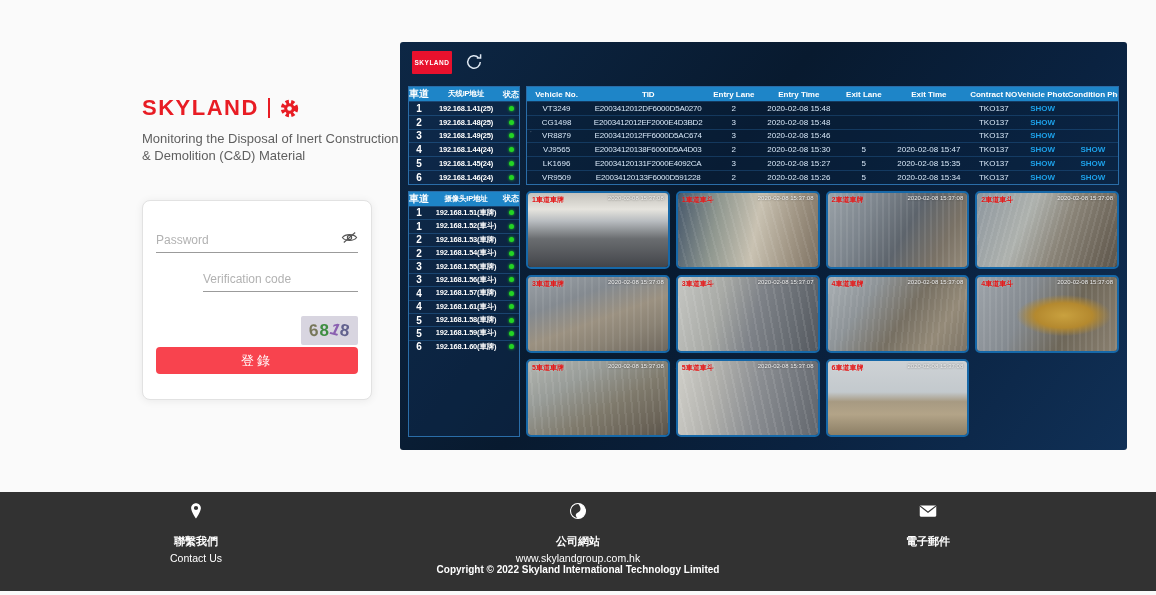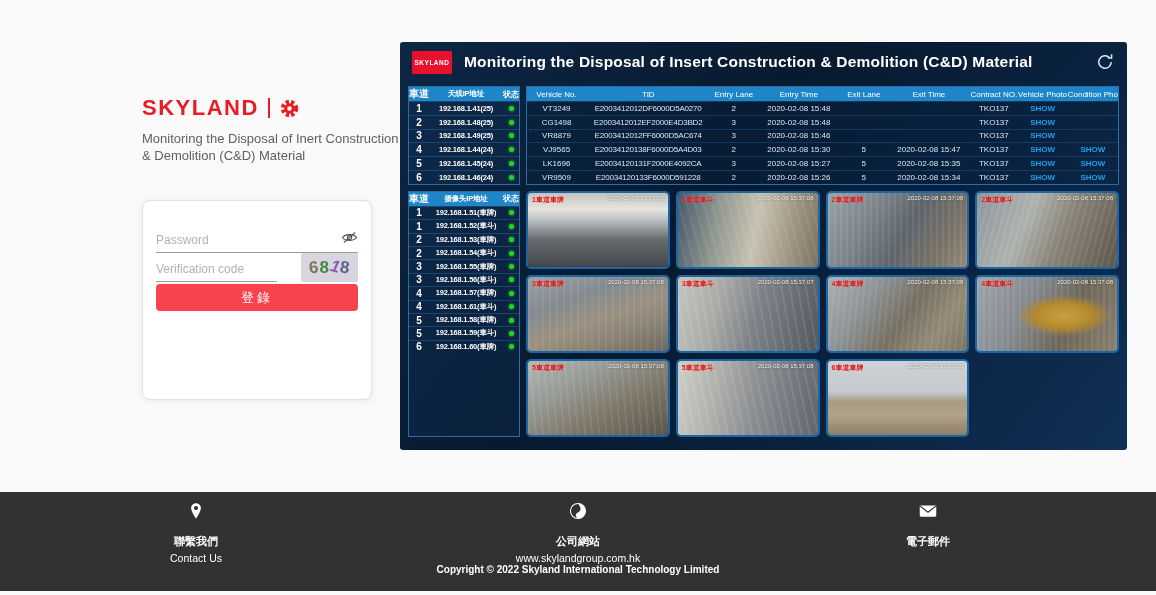--- a/index.html
+++ b/index.html
@@ -19,21 +19,21 @@
   .login-card { position:absolute; left:142px; top:200px; width:230px; height:200px;
     background:#fff; border:1px solid #e2e2e2; border-radius:8px;
     box-shadow:0 1px 8px rgba(0,0,0,.07); padding:14px 13px 0 13px; }
   .field { position:relative; margin-top:15px; }
   .field:first-child { margin-top:14px; }
   .field input { width:100%; border:none; border-bottom:1px solid #9b9b9b; background:transparent;
     font-size:12px; color:#333; padding:4px 0 5px 0; outline:none;
     font-family:"Liberation Sans", sans-serif; }
   .field input::placeholder { color:#b2b2b2; }
   .eye { position:absolute; right:0; top:1px; width:17px; height:15px; cursor:pointer; }
-  .verify-row { display:flex; align-items:flex-end; gap:24px; margin-top:0; }
+  .verify-row { display:flex; align-items:flex-end; gap:24px; margin-top:15px;flex-direction:column; }
   .verify-row .vr-input { flex:1; }
   .captcha { width:57px; height:29px; background:#d8d5e0; border-radius:2px;
     display:flex; align-items:center; justify-content:center; gap:1px;
     font-size:17px; font-weight:700; }
   .captcha span { display:inline-block; }
   .cap-0 { color:#77775a; transform:rotate(-6deg); }
   .cap-1 { color:#3e8e41; }
   .cap-2 { color:#8a5fb0; transform:rotate(14deg) translateY(-1px); font-style:italic; }
   .cap-3 { color:#62628e; transform:rotate(8deg); }
   .login-btn { display:block; width:100%; height:27px; margin-top:2px; border:none;
@@ -70,21 +70,21 @@
   .bottom-row .side-row { height:13.4px; }
   .col-lane { width:20px; text-align:center; font-size:10px; font-weight:700; flex:none; }
   .col-ip { flex:1; text-align:center; font-size:7.5px; font-weight:700; letter-spacing:-.2px; }
   .col-st { width:16px; flex:none; display:flex; justify-content:center; }
   .dot { width:5px; height:5px; border-radius:50%; background:#23d423;
     box-shadow:0 0 3px #23d423; }
 
   
   .vtable { flex:1; border:1px solid #2a6da8; background:rgba(10,34,64,.35); }
   .vt-head, .vrow { display:flex; align-items:center; }
-  .vt-head { height:14px; background:#1e85c8; font-size:8px; font-weight:400; }
+  .vt-head { height:14px; background:#1e85c8; font-size:8px; font-weight:700; }
   .vrow { height:13.8px; border-top:1px solid rgba(42,109,168,.35);
     font-size:8px; color:#d7e7f7; }
   .vc { text-align:center; overflow:hidden; white-space:nowrap; }
   .vc1 { width:10%; } .vc2 { width:21%; letter-spacing:-.2px; } .vc3 { width:8%; }
   .vc4 { width:14%; } .vc5 { width:8%; } .vc6 { width:14%; } .vc7 { width:8%; }
   .vc8 { width:8.5%; } .vc9 { width:8.5%; }
   .show-link { color:#1da0e8; font-weight:700; cursor:pointer; }
 
   
   .cam-grid { flex:1; display:grid; grid-template-columns:repeat(4,1fr);
@@ -187,21 +187,20 @@
         <span class="cap-2">1</span>
         <span class="cap-3">8</span>
       </div>
     </div>
     <button class="login-btn">登錄</button>
   </div>
 
   <div class="dash">
     <div class="dash-header">
       <div class="dash-logo">SKYLAND</div>
-      <div class="dash-title">Monitoring the Disposal of Insert Construction &amp; Demolition (C&amp;D) Material</div>
       <svg class="refresh" viewBox="0 0 24 24">
         <path d="M19.5 12a7.5 7.5 0 1 1-2.1-5.2" fill="none" stroke="#dde6f0" stroke-width="1.8"></path>
         <path d="M19.9 2.8 L19.9 7.3 L15.4 7.1" fill="none" stroke="#dde6f0" stroke-width="1.8"></path>
       </svg>
     </div>
 
     <div class="dash-body">
 
       <div class="top-row">
         <div class="side-table">

